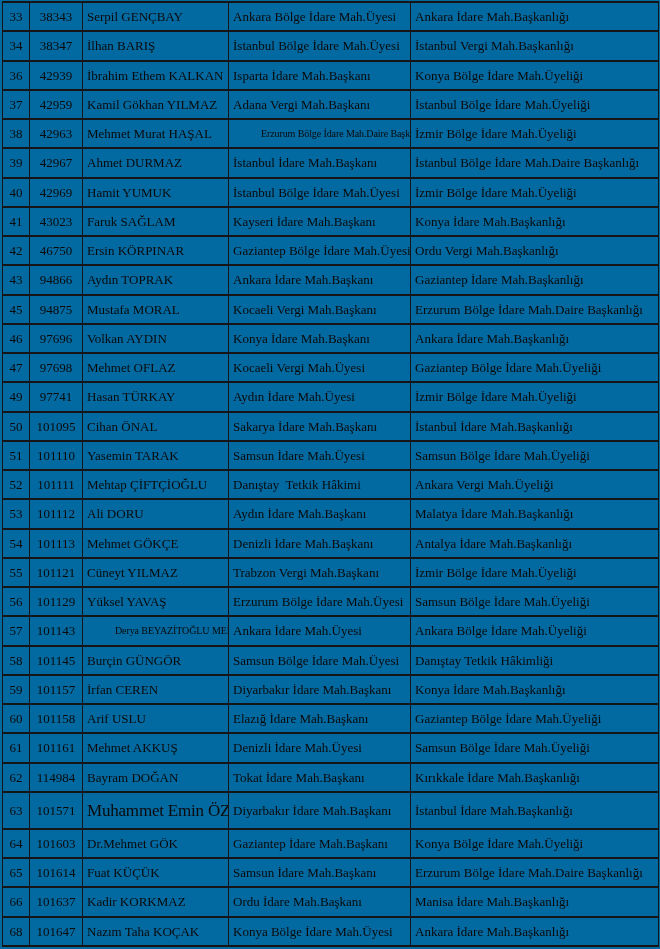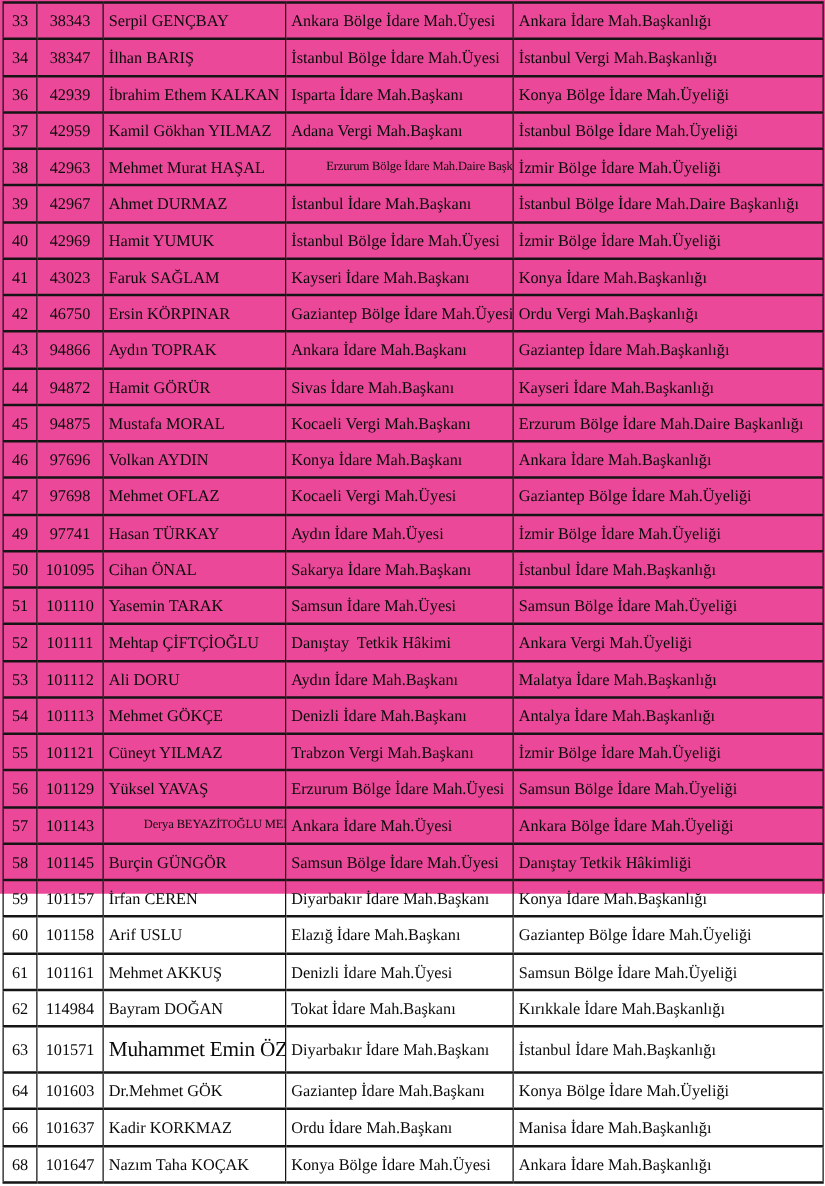--- a/index.html
+++ b/index.html
@@ -7,22 +7,22 @@
     padding: 0;
     background: #ffffff;
     width: 660px;
     height: 949px;
     overflow: hidden;
     font-family: "Liberation Serif", serif;
   }
   .page {
     position: relative;
     width: 660px;
-    height: 715px;
-    background: #ec4899;
+    height: 949px;
+    background: #0369a1;
   }
   table.appointments {
     position: absolute;
     left: 2px;
     top: 1px;
     width: 656px;
     height: 946px;
     border-collapse: collapse;
     table-layout: fixed;
   }
@@ -125,27 +125,20 @@
     <td>Ordu Vergi Mah.Başkanlığı</td>
   </tr>
         <tr>
     <td class="center">43</td>
     <td class="center">94866</td>
     <td>Aydın TOPRAK</td>
     <td>Ankara İdare Mah.Başkanı</td>
     <td>Gaziantep İdare Mah.Başkanlığı</td>
   </tr>
         <tr>
-    <td class="center">44</td>
-    <td class="center">94872</td>
-    <td>Hamit GÖRÜR</td>
-    <td>Sivas İdare Mah.Başkanı</td>
-    <td>Kayseri İdare Mah.Başkanlığı</td>
-  </tr>
-        <tr>
     <td class="center">45</td>
     <td class="center">94875</td>
     <td>Mustafa MORAL</td>
     <td>Kocaeli Vergi Mah.Başkanı</td>
     <td>Erzurum Bölge İdare Mah.Daire Başkanlığı</td>
   </tr>
         <tr>
     <td class="center">46</td>
     <td class="center">97696</td>
     <td>Volkan AYDIN</td>
@@ -265,20 +258,27 @@
     <td>İstanbul İdare Mah.Başkanlığı</td>
   </tr>
         <tr>
     <td class="center">64</td>
     <td class="center">101603</td>
     <td>Dr.Mehmet GÖK</td>
     <td>Gaziantep İdare Mah.Başkanı</td>
     <td>Konya Bölge İdare Mah.Üyeliği</td>
   </tr>
         <tr>
+    <td class="center">65</td>
+    <td class="center">101614</td>
+    <td>Fuat KÜÇÜK</td>
+    <td>Samsun İdare Mah.Başkanı</td>
+    <td>Erzurum Bölge İdare Mah.Daire Başkanlığı</td>
+  </tr>
+        <tr>
     <td class="center">66</td>
     <td class="center">101637</td>
     <td>Kadir KORKMAZ</td>
     <td>Ordu İdare Mah.Başkanı</td>
     <td>Manisa İdare Mah.Başkanlığı</td>
   </tr>
         <tr>
     <td class="center">68</td>
     <td class="center">101647</td>
     <td>Nazım Taha KOÇAK</td>

